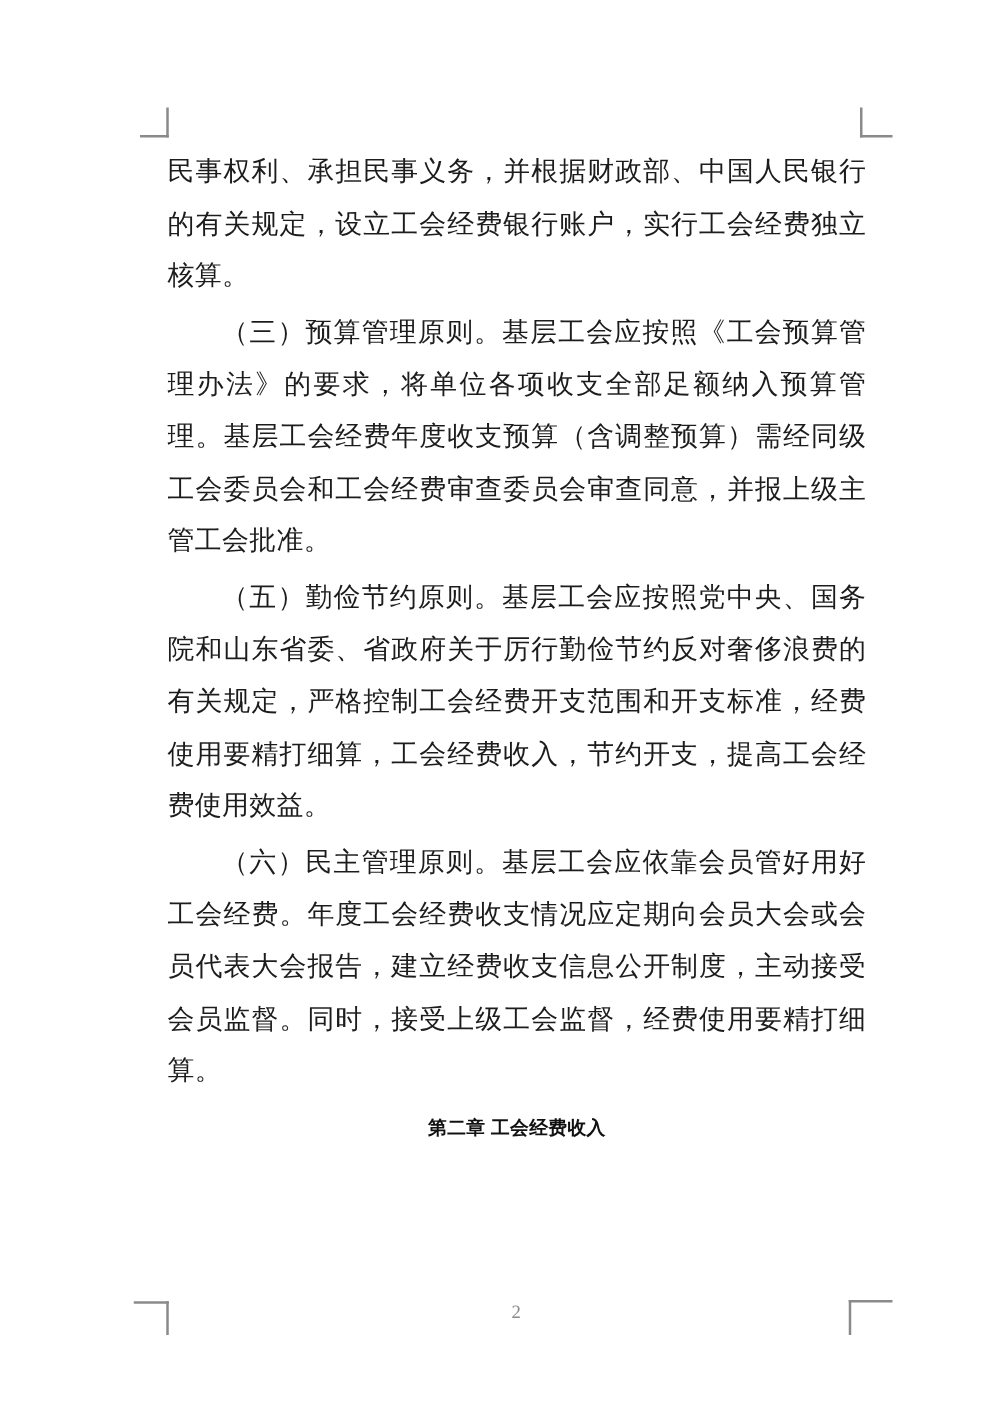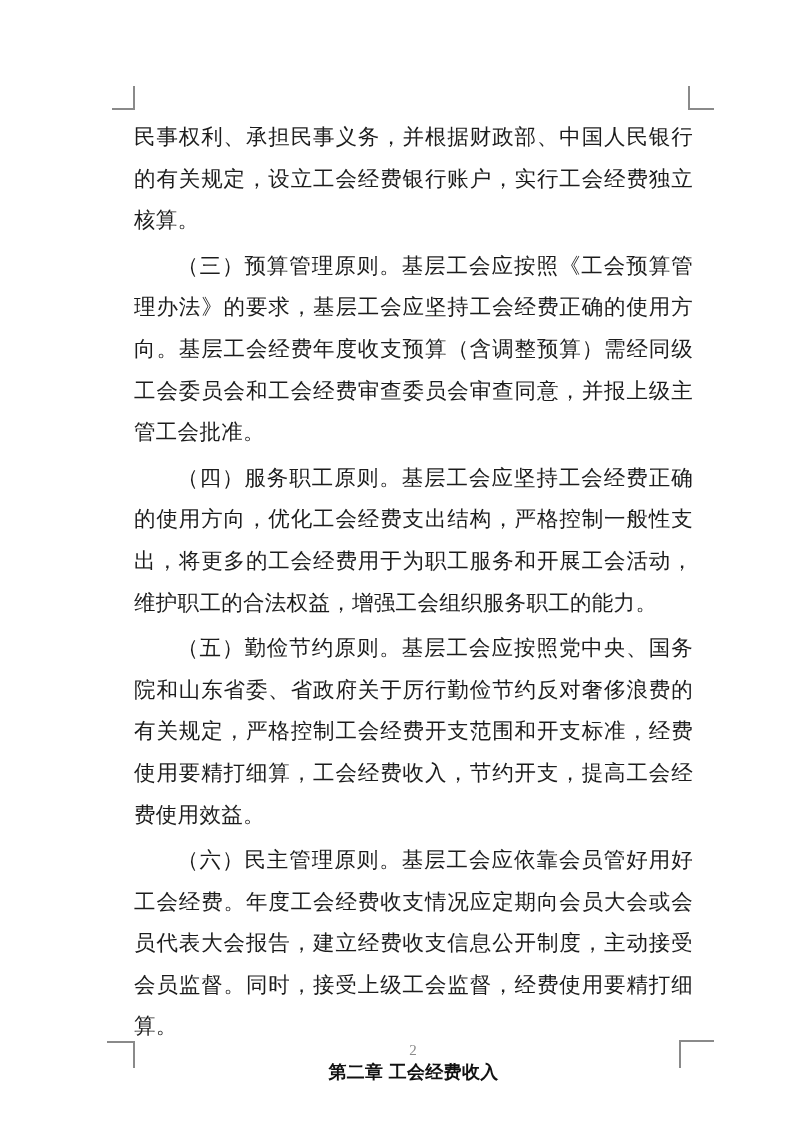--- a/index.html
+++ b/index.html
@@ -41,21 +41,21 @@
     width: 567px;
     color: #1c1c1c;
     font-size: 21.5px;
     line-height: 41.6px;
     text-align: justify;
     letter-spacing: 0.3px;
   }
   .para { text-indent: 2em; }
   .para.no-indent { text-indent: 0; }
   .chapter {
-    font-size: 18px;
+    font-size: 15px;
     line-height: 41.6px;
     font-weight: bold;
     text-align: center;
     text-indent: 0;
     color: #111111;
   }
   .pagenum {
     position: absolute;
     left: 0;
     top: 1024px;
@@ -72,22 +72,21 @@
 
 <div class="page">
 
   <div class="crop-mark tl"></div>
   <div class="crop-mark tr"></div>
   <div class="crop-mark bl"></div>
   <div class="crop-mark br"></div>
 
   <div class="content">
     <p class="para no-indent">民事权利、承担民事义务，并根据财政部、中国人民银行的有关规定，设立工会经费银行账户，实行工会经费独立核算。</p>
-    <p class="para">（三）预算管理原则。基层工会应按照《工会预算管理办法》的要求，基层工会应坚持工会经费正确的使用方向。基层工会经费年度收支预算（含调整预算）需经同级工会委员会和工会经费审查委员会审查同意，并报上级主管工会批准。</p>
-    <p class="para">（四）服务职工原则。基层工会应坚持工会经费正确的使用方向，优化工会经费支出结构，严格控制一般性支出，将更多的工会经费用于为职工服务和开展工会活动，维护职工的合法权益，增强工会组织服务职工的能力。</p>
+    <p class="para">（三）预算管理原则。基层工会应按照《工会预算管理办法》的要求，将单位各项收支全部足额纳入预算管理。基层工会经费年度收支预算（含调整预算）需经同级工会委员会和工会经费审查委员会审查同意，并报上级主管工会批准。</p>
     <p class="para">（五）勤俭节约原则。基层工会应按照党中央、国务院和山东省委、省政府关于厉行勤俭节约反对奢侈浪费的有关规定，严格控制工会经费开支范围和开支标准，经费使用要精打细算，工会经费收入，节约开支，提高工会经费使用效益。</p>
     <p class="para">（六）民主管理原则。基层工会应依靠会员管好用好工会经费。年度工会经费收支情况应定期向会员大会或会员代表大会报告，建立经费收支信息公开制度，主动接受会员监督。同时，接受上级工会监督，经费使用要精打细算。</p>
     <h2 class="chapter">第二章 工会经费收入</h2>
   </div>
 
   <div class="pagenum">2</div>
 
 </div>
 
 </body></html>

